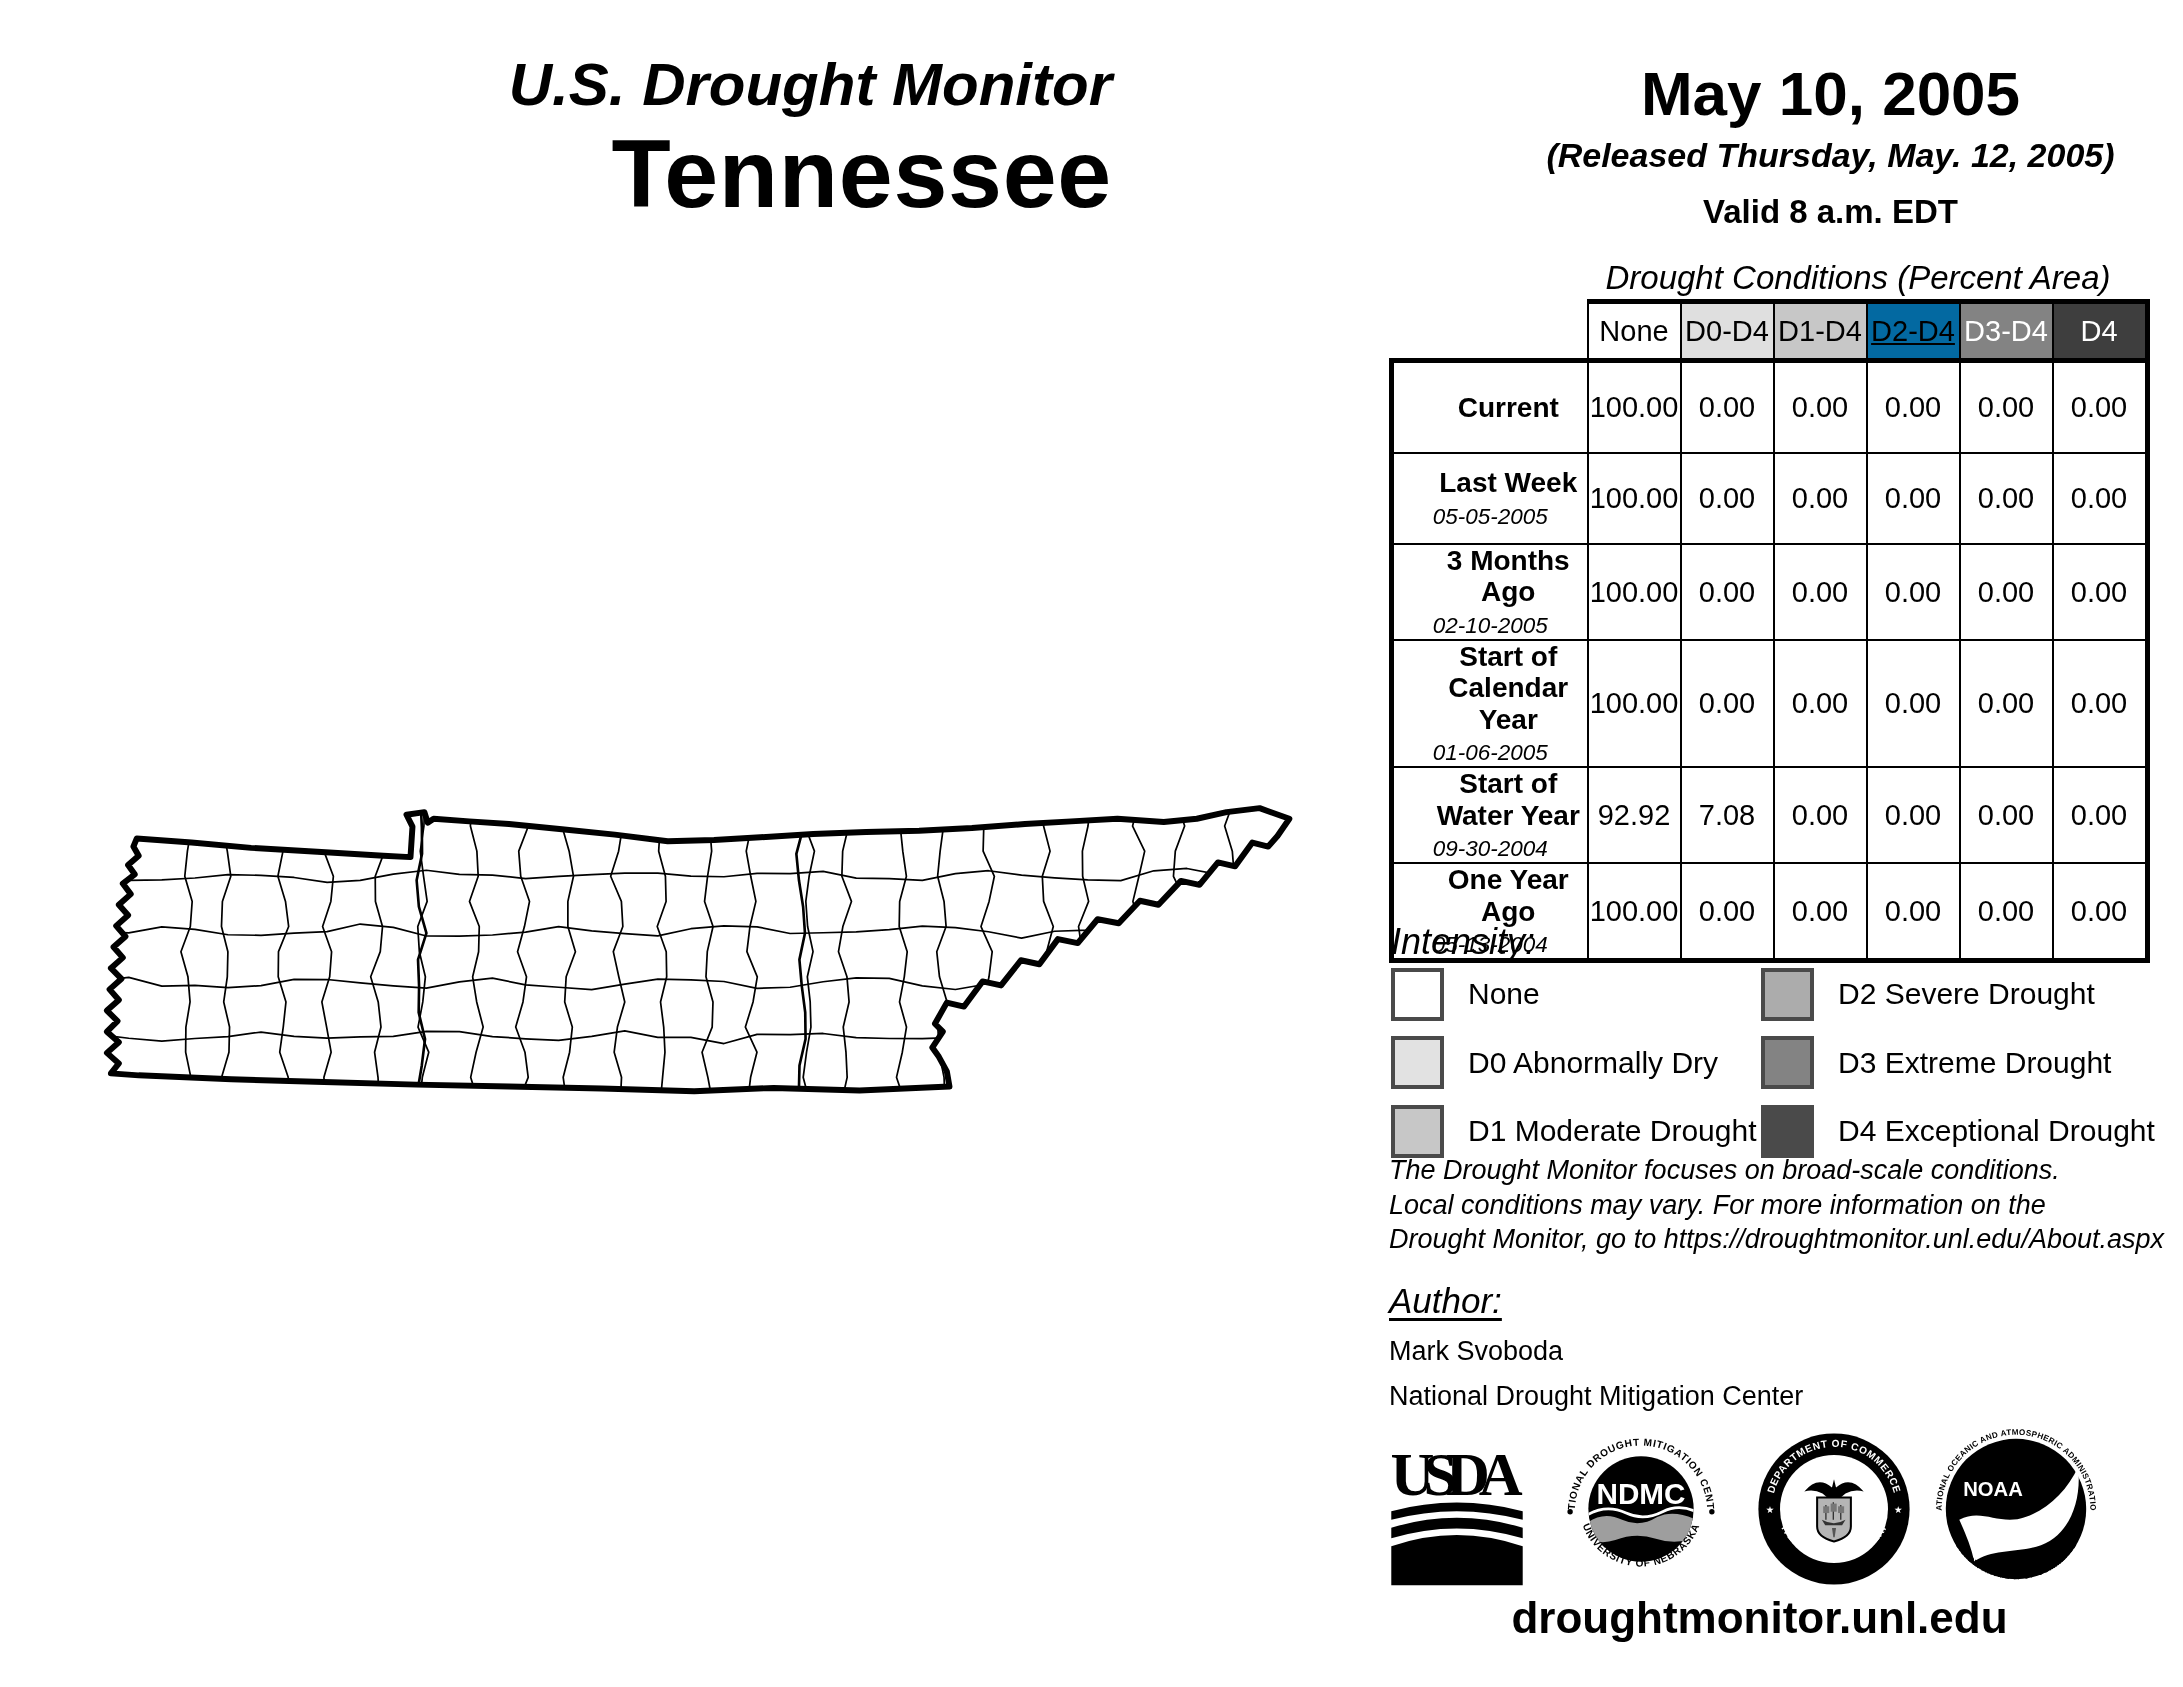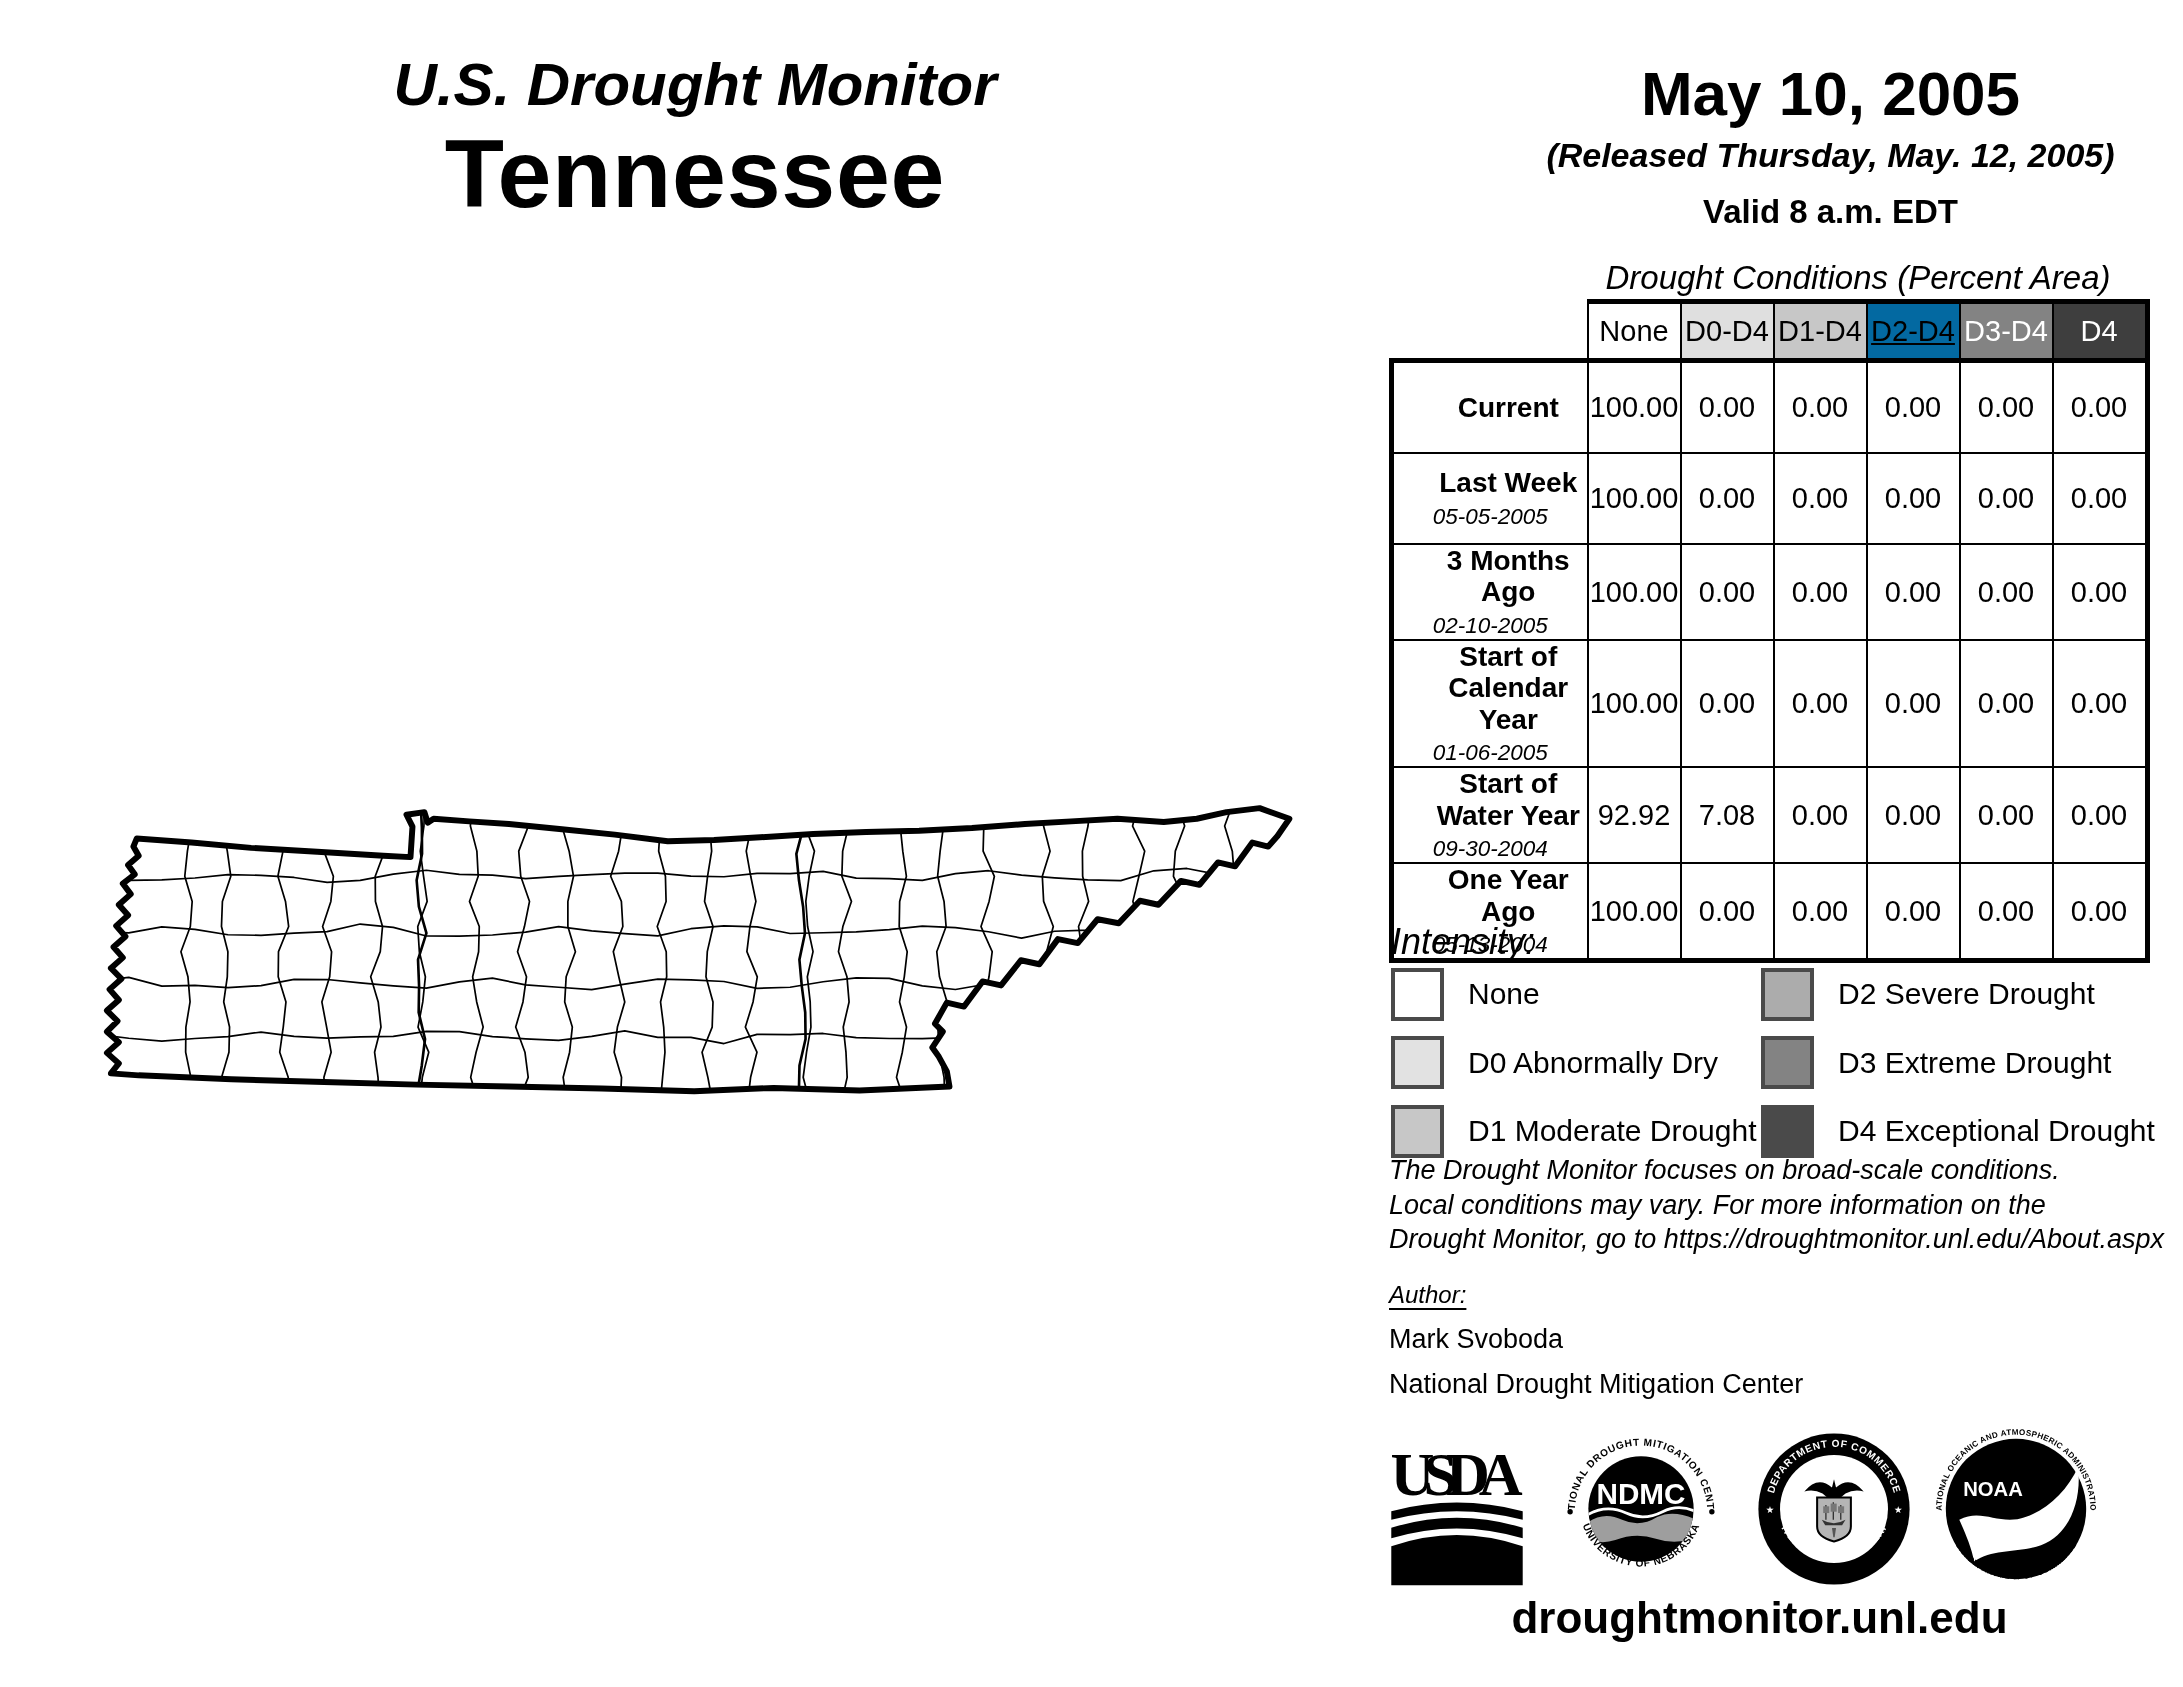--- a/index.html
+++ b/index.html
@@ -1,21 +1,21 @@
 <!DOCTYPE html>
 <html style="font-size:10.6px"><head>
 <meta charset="utf-8">
 <style>
   html,body{margin:0;padding:0;}
   body{
     width:2183px;height:1687px;position:relative;background:#ffffff;
     font-family:"Liberation Sans",sans-serif;color:#000;
   }
   
-  .title-block{position:absolute;left:278px;top:53px;width:834px;text-align:center;}
+  .title-block{position:absolute;left:278px;top:53px;width:834px;text-align:right;}
   .main-title{font-style:italic;font-weight:bold;font-size:60px;line-height:1.05;}
   .state-name{font-weight:bold;font-size:97px;line-height:1.05;margin-top:6.6px;letter-spacing:0.7px;}
   .date-block{position:absolute;left:1473px;top:63px;width:715px;text-align:center;}
   .report-date{font-weight:bold;font-size:62px;line-height:1.0;}
   .released{font-weight:bold;font-style:italic;font-size:34px;margin-top:10.6px;}
   .valid{font-weight:bold;font-size:33px;margin-top:18px;}
   .table-caption{position:absolute;left:1585px;top:259px;width:546px;text-align:center;
     font-style:italic;font-size:33px;}
   
   .dm-table{position:absolute;left:1389px;top:299px;border-collapse:collapse;table-layout:fixed;}
@@ -41,21 +41,21 @@
   .leg-col{position:absolute;top:967px;}
   .leg-col.c1{left:1391px;}
   .leg-col.c2{left:1761px;}
   .leg-item{display:flex;align-items:center;height:54px;margin-bottom:14.6px;}
   .swatch{width:45px;height:45px;border:4px solid #4a4a4a;box-sizing:content-box;flex:0 0 auto;}
   .leg-label{margin-left:24px;font-size:30px;white-space:nowrap;}
   
   .disclaimer{position:absolute;left:1389px;top:1153px;width:840px;
     font-style:italic;font-size:27px;line-height:1.28;}
   .author-block{position:absolute;left:1389px;top:1281px;}
-  .author-title{font-style:italic;font-size:24px;text-decoration:underline;text-underline-offset:5.3px;}
+  .author-title{font-style:italic;font-size:35px;text-decoration:underline;text-underline-offset:5.3px;}
   .author-line{font-size:27px;margin-top:14.6px;}
   
   .logo{position:absolute;}
   .url{position:absolute;left:1389px;top:1593px;width:741px;text-align:center;
     font-weight:bold;font-size:44px;}
   
   #tn-map{position:absolute;left:99px;top:804px;}
 </style>
 </head>
 <body>

